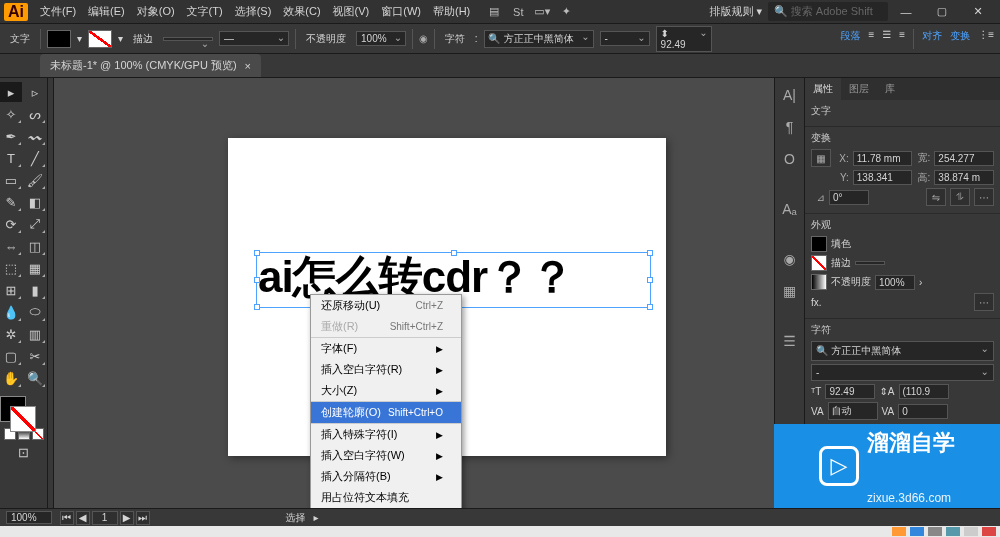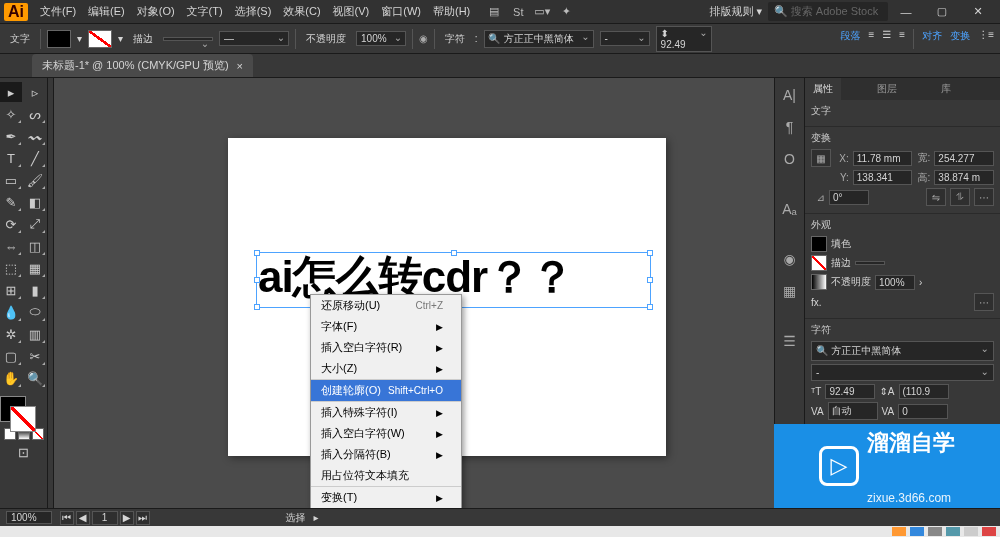--- a/index.html
+++ b/index.html
@@ -18,21 +18,21 @@
 .optbar .lbl { padding: 0 4px; }
 .optbar .swatch { width: 24px; height: 18px; background: #000; border: 1px solid #666; }
 .optbar .noswatch { width: 24px; height: 18px; background: linear-gradient(to top right, transparent 45%, red 45%, red 55%, transparent 55%), #fff; border: 1px solid #666; }
 .optbar .drop { background: #262626; border: 1px solid #555; padding: 1px 14px 1px 4px; min-width: 50px; position: relative; }
 .optbar .drop::after { content: "⌄"; position: absolute; right: 3px; top: 0; color: #aaa; }
 .optbar .sep { width: 1px; height: 20px; background: #555; }
 .optbar .right-group { margin-left: auto; display: flex; gap: 8px; align-items: flex-start; }
 .optbar .link-icon { color: #aaa; }
 .optbar .textlink { color: #4da3ff; cursor: pointer; }
 
-.tabbar { height: 24px; background: #383838; display: flex; align-items: center; padding: 0 32px; border-bottom: 1px solid #1a1a1a; }
+.tabbar { height: 24px; background: #383838; display: flex; align-items: center; padding: 0 40px; border-bottom: 1px solid #1a1a1a; }
 .tabbar .tab { background: #4a4a4a; padding: 4px 10px; border-top-left-radius: 4px; border-top-right-radius: 4px; display: flex; align-items: center; gap: 8px; font-size: 11px; }
 .tabbar .close { cursor: pointer; }
 
 .workspace { display: flex; height: 430px; }
 .tool-col { width: 24px; background: #383838; border-right: 1px solid #1a1a1a; display: flex; flex-direction: column; align-items: center; padding-top: 4px; gap: 2px; }
 .tool-pair { width: 48px; }
 .tool { width: 22px; height: 20px; display: flex; align-items: center; justify-content: center; color: #ccc; cursor: pointer; font-size: 13px; position: relative; }
 .tool.active { background: #1a1a1a; }
 .tool.dot::after { content: ""; position: absolute; bottom: 1px; right: 1px; width: 0; height: 0; border-left: 3px solid transparent; border-bottom: 3px solid #aaa; }
 .color-fill { width: 26px; height: 26px; background: #000; border: 1px solid #888; margin-top: 6px; position: relative; }
@@ -54,21 +54,21 @@
 .ctx-item.disabled { color: #aaa; }
 .ctx-item.hover { background: #3875d7; color: #fff; }
 .ctx-item .arrow { font-size: 9px; }
 .ctx-item .shortcut { color: #777; font-size: 10px; }
 .ctx-item.hover .shortcut { color: #fff; }
 
 .right-icon-col { width: 30px; background: #383838; border-left: 1px solid #1a1a1a; display: flex; flex-direction: column; align-items: center; padding-top: 6px; gap: 10px; }
 .right-icon-col .ricon { width: 22px; height: 22px; display: flex; align-items: center; justify-content: center; color: #aaa; cursor: pointer; font-size: 14px; }
 
 .panels { width: 196px; background: #383838; border-left: 1px solid #1a1a1a; display: flex; flex-direction: column; font-size: 10px; }
-.panel-tabs { display: flex; height: 22px; background: #2f2f2f; gap: 28px; }
+.panel-tabs { display: flex; height: 22px; background: #2f2f2f; }
 .panel-tab { padding: 4px 8px; cursor: pointer; color: #999; }
 .panel-tab.active { background: #383838; color: #ddd; }
 .panel-sect { padding: 4px 6px; border-bottom: 1px solid #2a2a2a; }
 .panel-sect .title { color: #ccc; margin-bottom: 4px; }
 .row { display: flex; align-items: center; gap: 4px; margin-bottom: 3px; }
 .row .k { width: 14px; text-align: right; color: #aaa; }
 .row .v { background: #262626; border: 1px solid #555; padding: 1px 3px; width: 60px; }
 .sw-fill { width: 16px; height: 16px; background: #000; border: 1px solid #666; }
 .sw-none { width: 16px; height: 16px; background: linear-gradient(to top right, transparent 45%, red 45%, red 55%, transparent 55%), #fff; border: 1px solid #666; }
 .sw-grad { width: 16px; height: 16px; background: linear-gradient(to right, #000, #fff); border: 1px solid #666; }
@@ -105,21 +105,21 @@
   <div class="menu-item">窗口(W)</div>
   <div class="menu-item">帮助(H)</div>
   <div class="mb-icons">
     <span>▤</span>
     <span>St</span>
     <span>▭▾</span>
     <span>✦</span>
   </div>
   <div class="spacer"></div>
   <div class="right-item"><span>排版规则</span> ▾</div>
-  <div class="search-stock">🔍 <span>搜索 Adobe Stock</span></div>
+  <div class="search-stock">🔍 <span>搜索 Adobe Shift</span></div>
   <div class="win-ctrl">—</div>
   <div class="win-ctrl">▢</div>
   <div class="win-ctrl">✕</div>
 </div>
 
 <div class="optbar">
   <span class="lbl">文字</span>
   <span class="sep"></span>
   <div class="swatch"></div><span>▾</span>
   <div class="noswatch"></div><span>▾</span>
@@ -211,20 +211,24 @@
       <div class="sel-handle" style="left:-3px;bottom:-3px"></div>
       <div class="sel-handle" style="left:50%;bottom:-3px;margin-left:-3px"></div>
       <div class="sel-handle" style="right:-3px;bottom:-3px"></div>
     </div>
 
     <div class="context-menu">
       <div class="ctx-item">
           <span>还原移动(U)</span>
           <span class="shortcut">Ctrl+Z</span>
         </div>
+      <div class="ctx-item disabled sep-after">
+          <span>重做(R)</span>
+          <span class="shortcut">Shift+Ctrl+Z</span>
+        </div>
       <div class="ctx-item">
           <span>字体(F)</span>
           <span class="arrow">▶</span>
         </div>
       <div class="ctx-item">
           <span>插入空白字符(R)</span>
           <span class="arrow">▶</span>
         </div>
       <div class="ctx-item sep-after">
           <span>大小(Z)</span>

